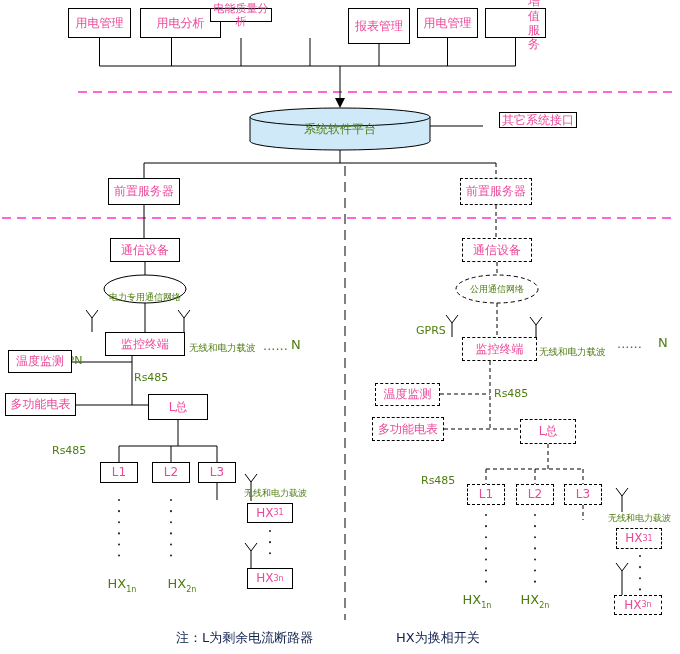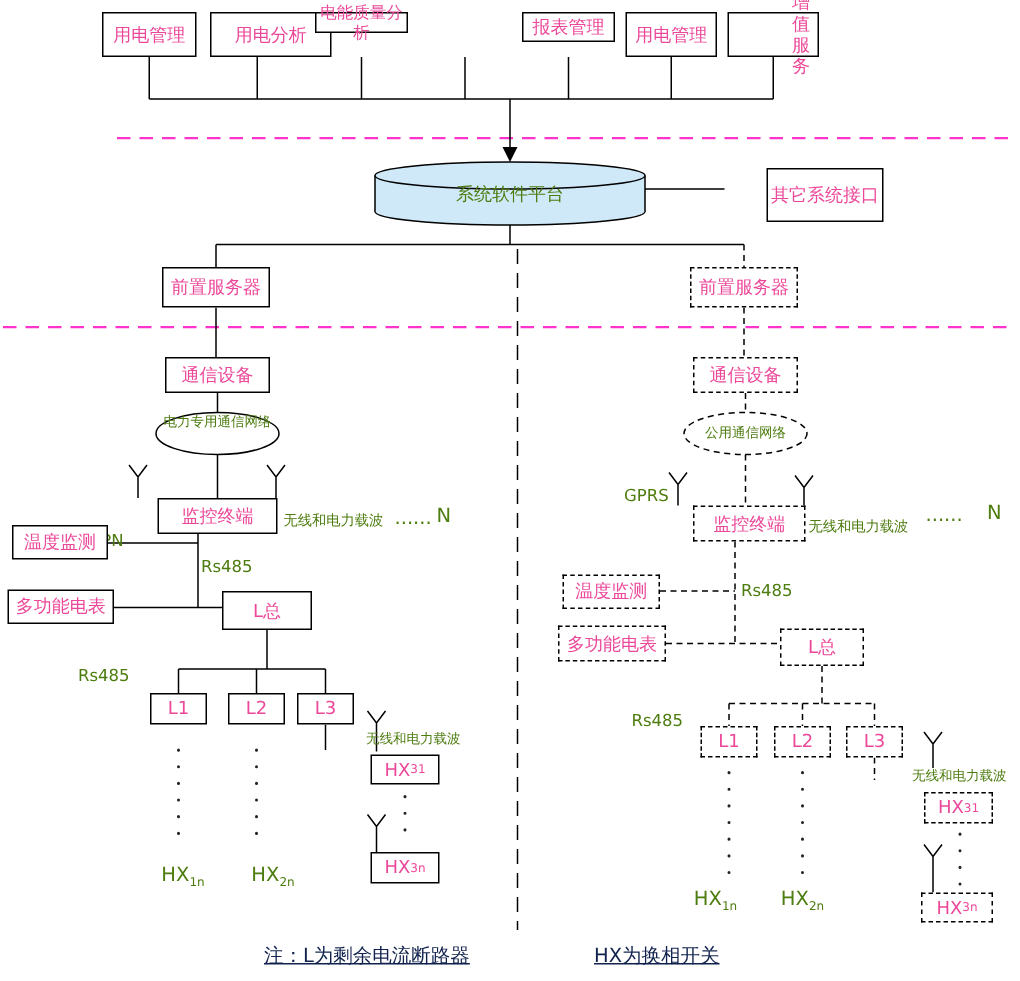--- a/index.html
+++ b/index.html
@@ -9,21 +9,21 @@
   .box{position:absolute;z-index:2;box-sizing:border-box;border:1px solid #000;background:#fff;
        color:#ec4899;font:12px/1.2 "DejaVu Sans",sans-serif;display:flex;align-items:center;
        justify-content:center;text-align:center;padding:1px 2px;}
   .dash{border-style:dashed;}
   .lbl{position:absolute;z-index:2;color:#4d7c0f;font:11px/1.2 "DejaVu Sans",sans-serif;white-space:nowrap;}
   .s9{font-size:9px;}
   .s95{font-size:9.5px;}
   .s12{font-size:12px;}
   .s13{font-size:13px;}
   .ctr{text-align:center;}
-  .note{color:#10224d;font-size:13px;text-decoration:underline;}
+  .note{color:#10224d;font-size:13px;}
   sub{font-size:8px;}
 </style>
 </head>
 <body>
 
 <div id="stage">
 
   <svg id="wires" width="680" height="654" viewBox="0 0 680 654">
 
     <g stroke="#ff33cc" stroke-width="1.5" fill="none" stroke-dasharray="9 6">
@@ -68,30 +68,30 @@
     </g>
 
     <g stroke="#222" stroke-width="2" fill="none" stroke-linecap="round" stroke-dasharray="0.1 11">
       <path d="M119 500V566M171 500V566M270 531V560M486 515V585M535 515V585M640 556V590"></path>
     </g>
   </svg>
 
   <div class="box" style="left:68px;top:8px;width:63px;height:30px;">用电管理</div>
   <div class="box" style="left:140px;top:8px;width:81px;height:30px;">用电分析</div>
   <div class="box" style="left:210px;top:8px;width:62px;height:14px;font-size:11px;">电能质量分析</div>
-  <div class="box" style="left:348px;top:8px;width:62px;height:20px;">报表管理</div>
+  <div class="box" style="left:348px;top:8px;width:62px;height:36px;">报表管理</div>
   <div class="box" style="left:417px;top:8px;width:61px;height:30px;">用电管理</div>
   <div class="box" style="left:485px;top:8px;width:61px;height:30px;padding-left:39px;">增值服务</div>
 
   <div class="lbl s12 ctr" style="left:280px;top:122px;width:120px;z-index:3;">系统软件平台</div>
-  <div class="box" style="left:511px;top:112px;width:78px;height:36px;">其它系统接口</div>
+  <div class="box" style="left:499px;top:112px;width:78px;height:16px;">其它系统接口</div>
 
   <div class="box" style="left:108px;top:178px;width:72px;height:27px;">前置服务器</div>
   <div class="box" style="left:110px;top:238px;width:70px;height:24px;">通信设备</div>
-  <div class="lbl s9 ctr" style="left:104px;top:277px;width:82px;">电力专用通信网络</div>
+  <div class="lbl s9 ctr" style="left:104px;top:292px;width:82px;">电力专用通信网络</div>
   <div class="lbl" style="left:60px;top:316px;margin-top:38px;">VPN</div>
   <div class="box" style="left:105px;top:332px;width:80px;height:24px;">监控终端</div>
   <div class="lbl s95" style="left:189px;top:342px;">无线和电力载波</div>
   <div class="lbl s13" style="left:263px;top:338px;">......</div>
   <div class="lbl s13" style="left:291px;top:337px;">N</div>
   <div class="box" style="left:8px;top:350px;width:64px;height:23px;">温度监测</div>
   <div class="lbl" style="left:134px;top:371px;">Rs485</div>
   <div class="box" style="left:5px;top:393px;width:71px;height:23px;">多功能电表</div>
   <div class="box" style="left:148px;top:394px;width:60px;height:26px;">L总</div>
   <div class="lbl" style="left:52px;top:444px;">Rs485</div>

